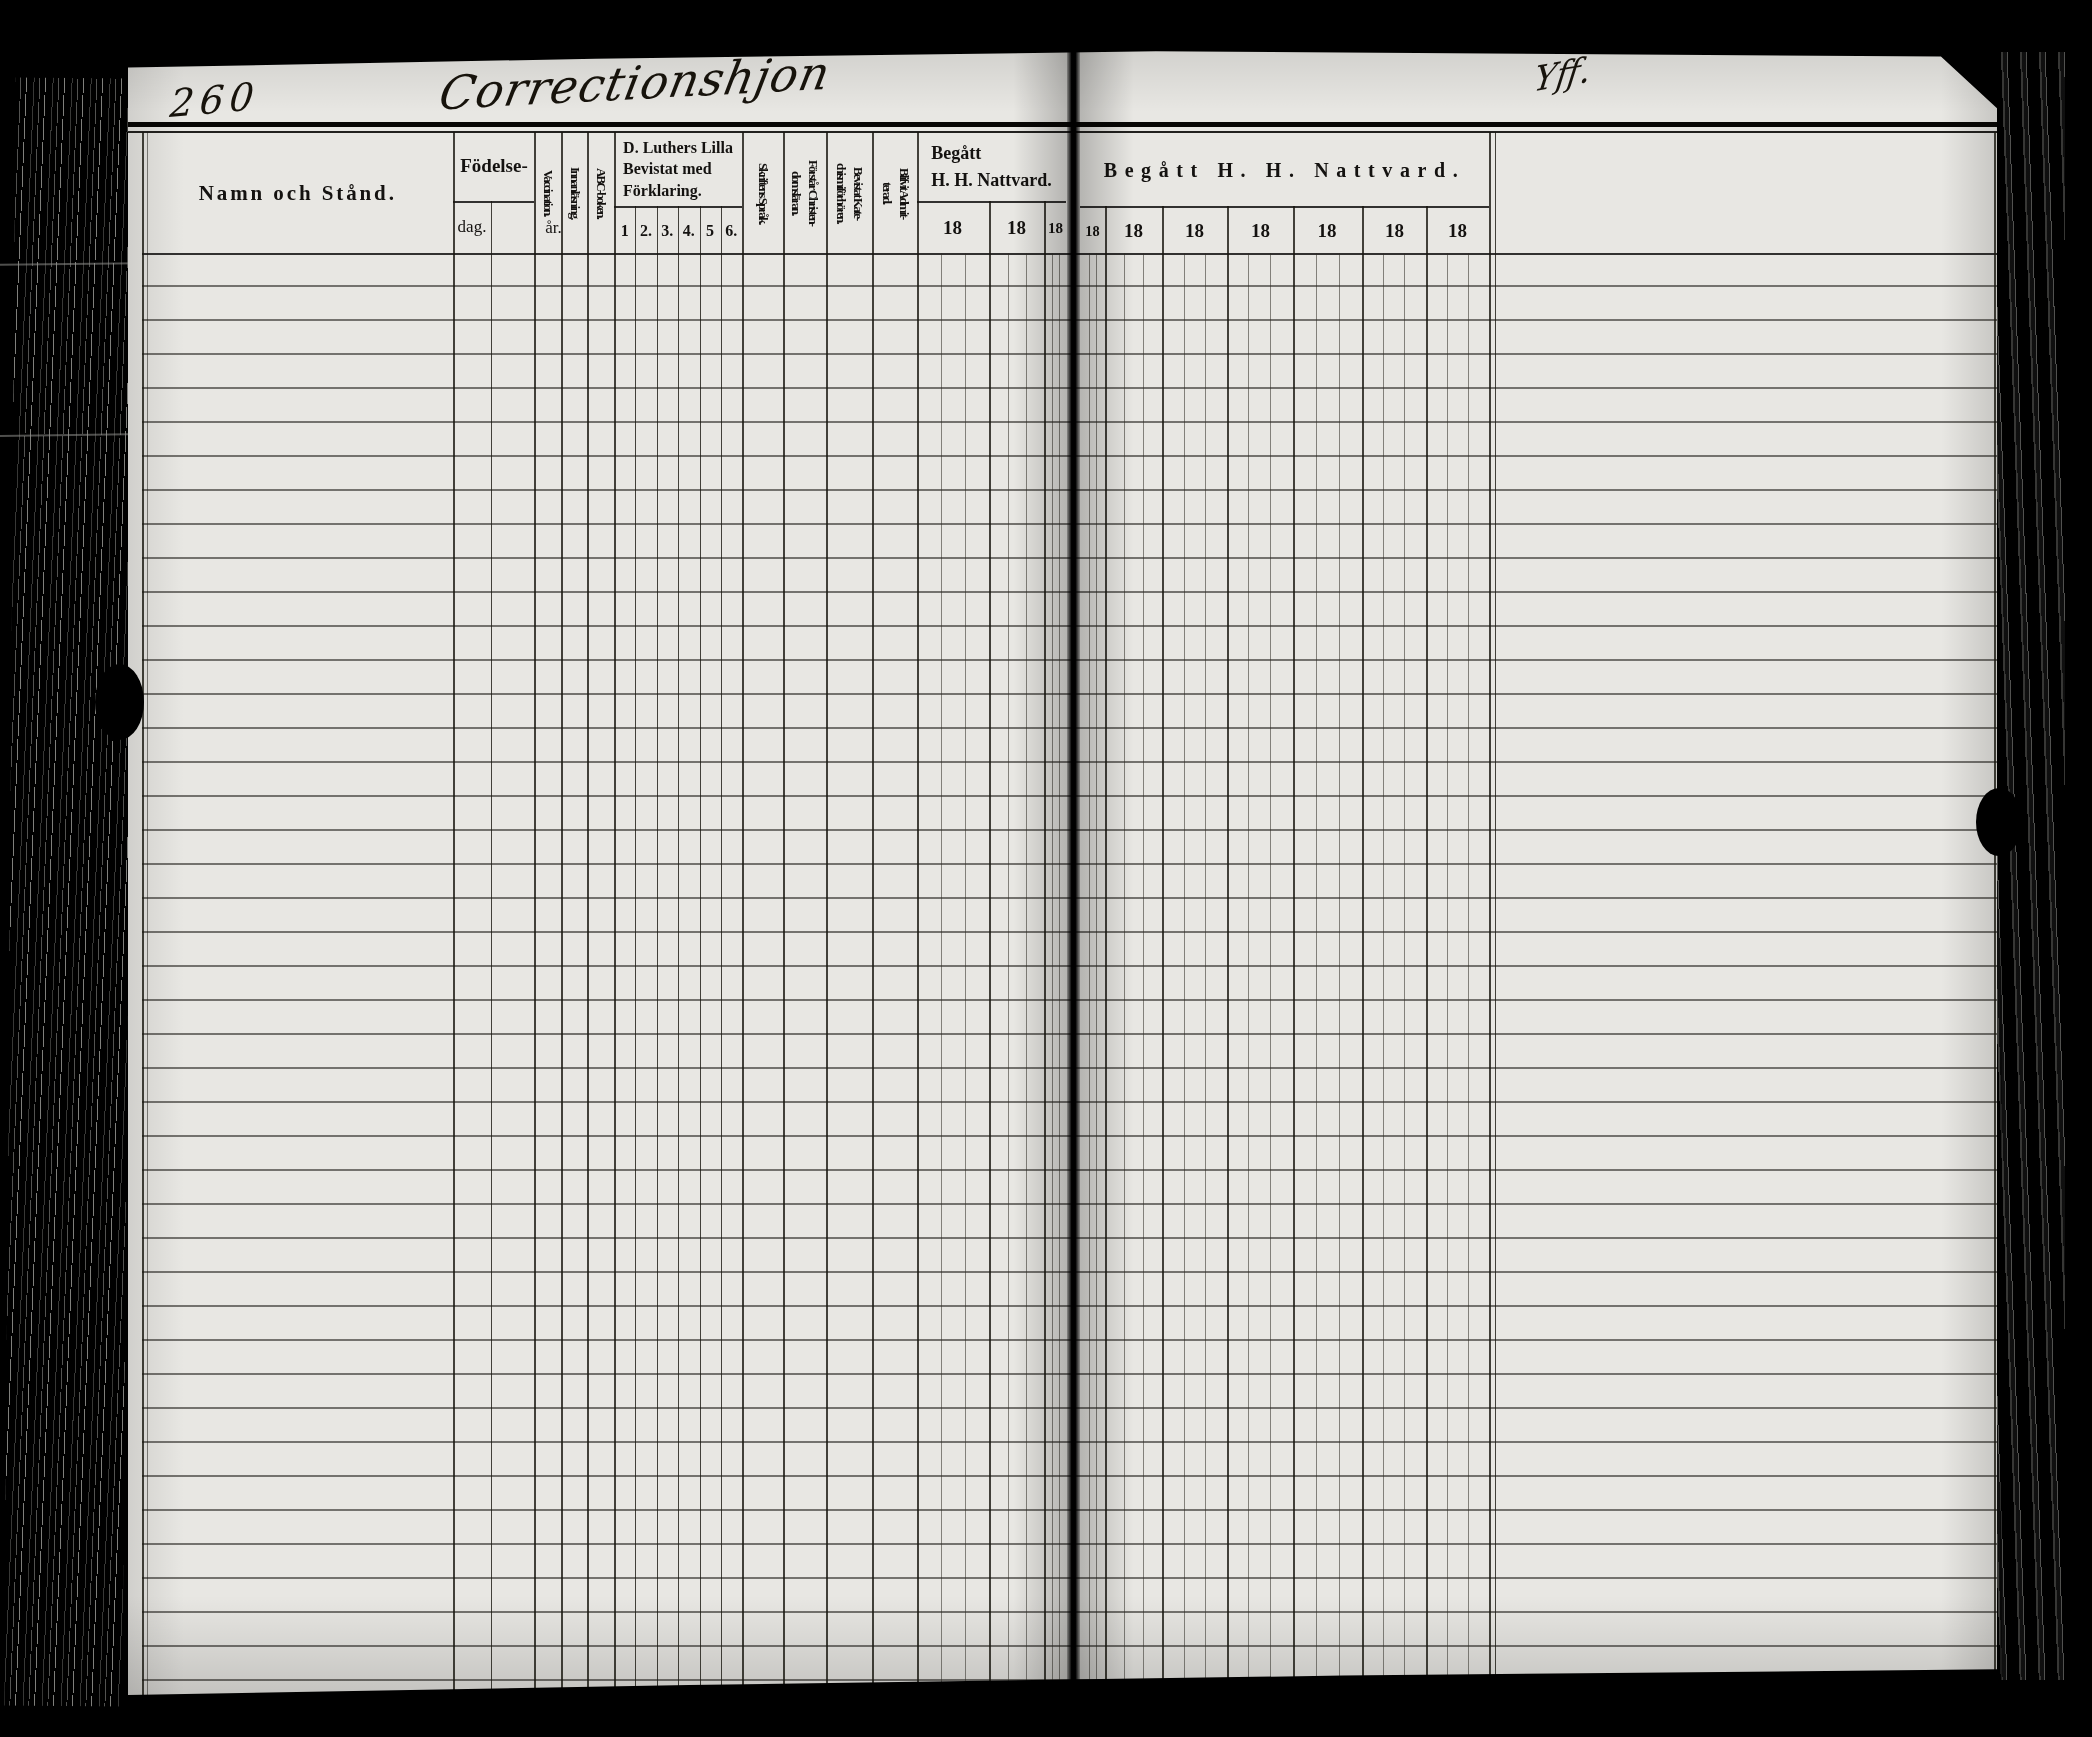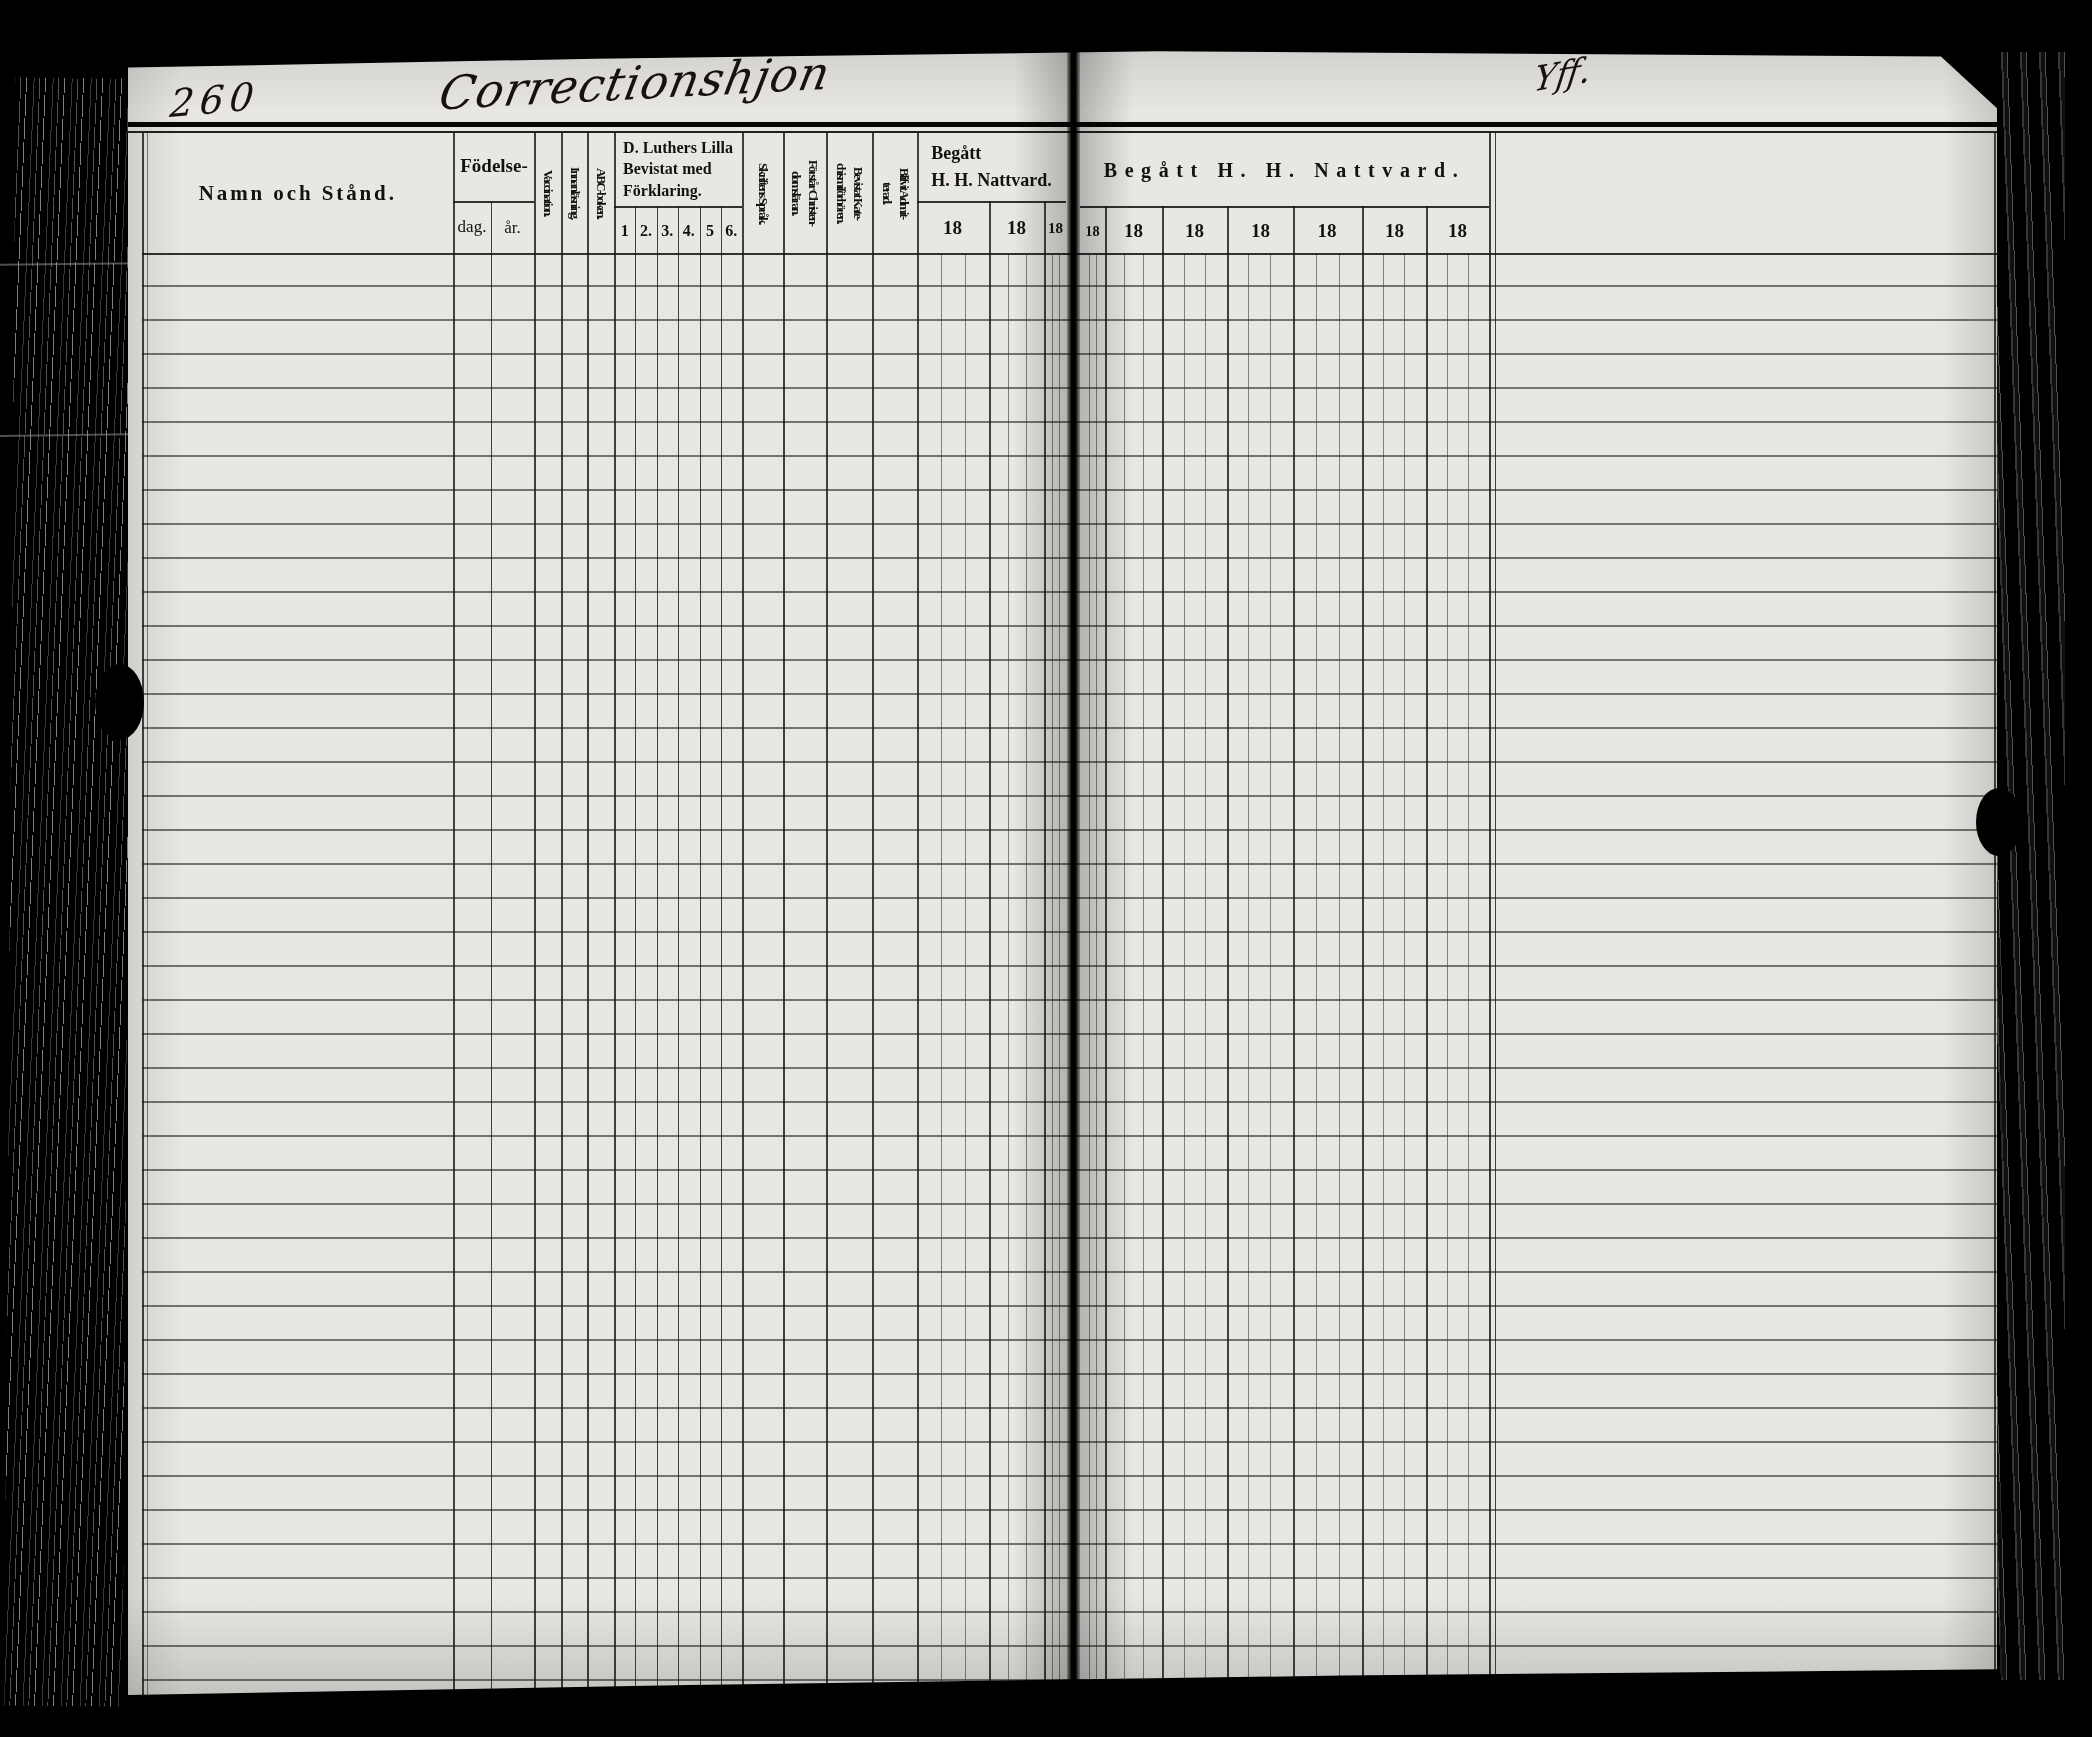--- a/index.html
+++ b/index.html
@@ -32,21 +32,21 @@
 
   
   .rule1{left:0;top:76px;width:1869px;height:4.8px;background:#070604;position:absolute;}
   .rule2{left:0;top:85px;width:1869px;height:1.9px;background:#0c0b09;position:absolute;opacity:.9;}
 
   
   .cell{position:absolute;display:flex;align-items:center;justify-content:center;text-align:left;}
   .namn{left:14.3px;top:86px;width:311px;height:122px;font-size:21px;letter-spacing:2.9px;font-weight:bold;}
   .fod-label{left:325px;top:90px;width:82px;height:59px;font-size:19px;font-weight:bold;}
   .fod-dag{left:325px;top:157px;width:38px;height:48px;font-size:17px;}
-  .fod-ar{left:363px;top:157px;width:43px;height:50px;font-size:17px;}
+  .fod-ar{left:363px;top:157px;width:43px;height:50px;font-size:17px;padding-left:41px;}
 
   .vlab{position:absolute;top:88px;height:118px;display:flex;align-items:center;justify-content:center;
         writing-mode:vertical-rl;font-size:13px;letter-spacing:-1.9px;font-weight:bold;white-space:nowrap;}
   .vlab2{position:absolute;top:88px;height:118px;display:flex;flex-direction:row-reverse;gap:1px;
          align-items:center;justify-content:center;font-weight:bold;}
   .vlab2 span{writing-mode:vertical-rl;font-size:13px;letter-spacing:-1.9px;white-space:nowrap;}
 
   .kat-label{left:486px;top:88px;width:128px;height:70px;font-size:16px;line-height:1.35;font-weight:bold;}
   .kat-nums{position:absolute;left:486px;top:162px;width:128px;height:46px;display:flex;}
   .kat-nums span{flex:1;display:flex;align-items:center;justify-content:center;font-size:16px;font-weight:bold;}

